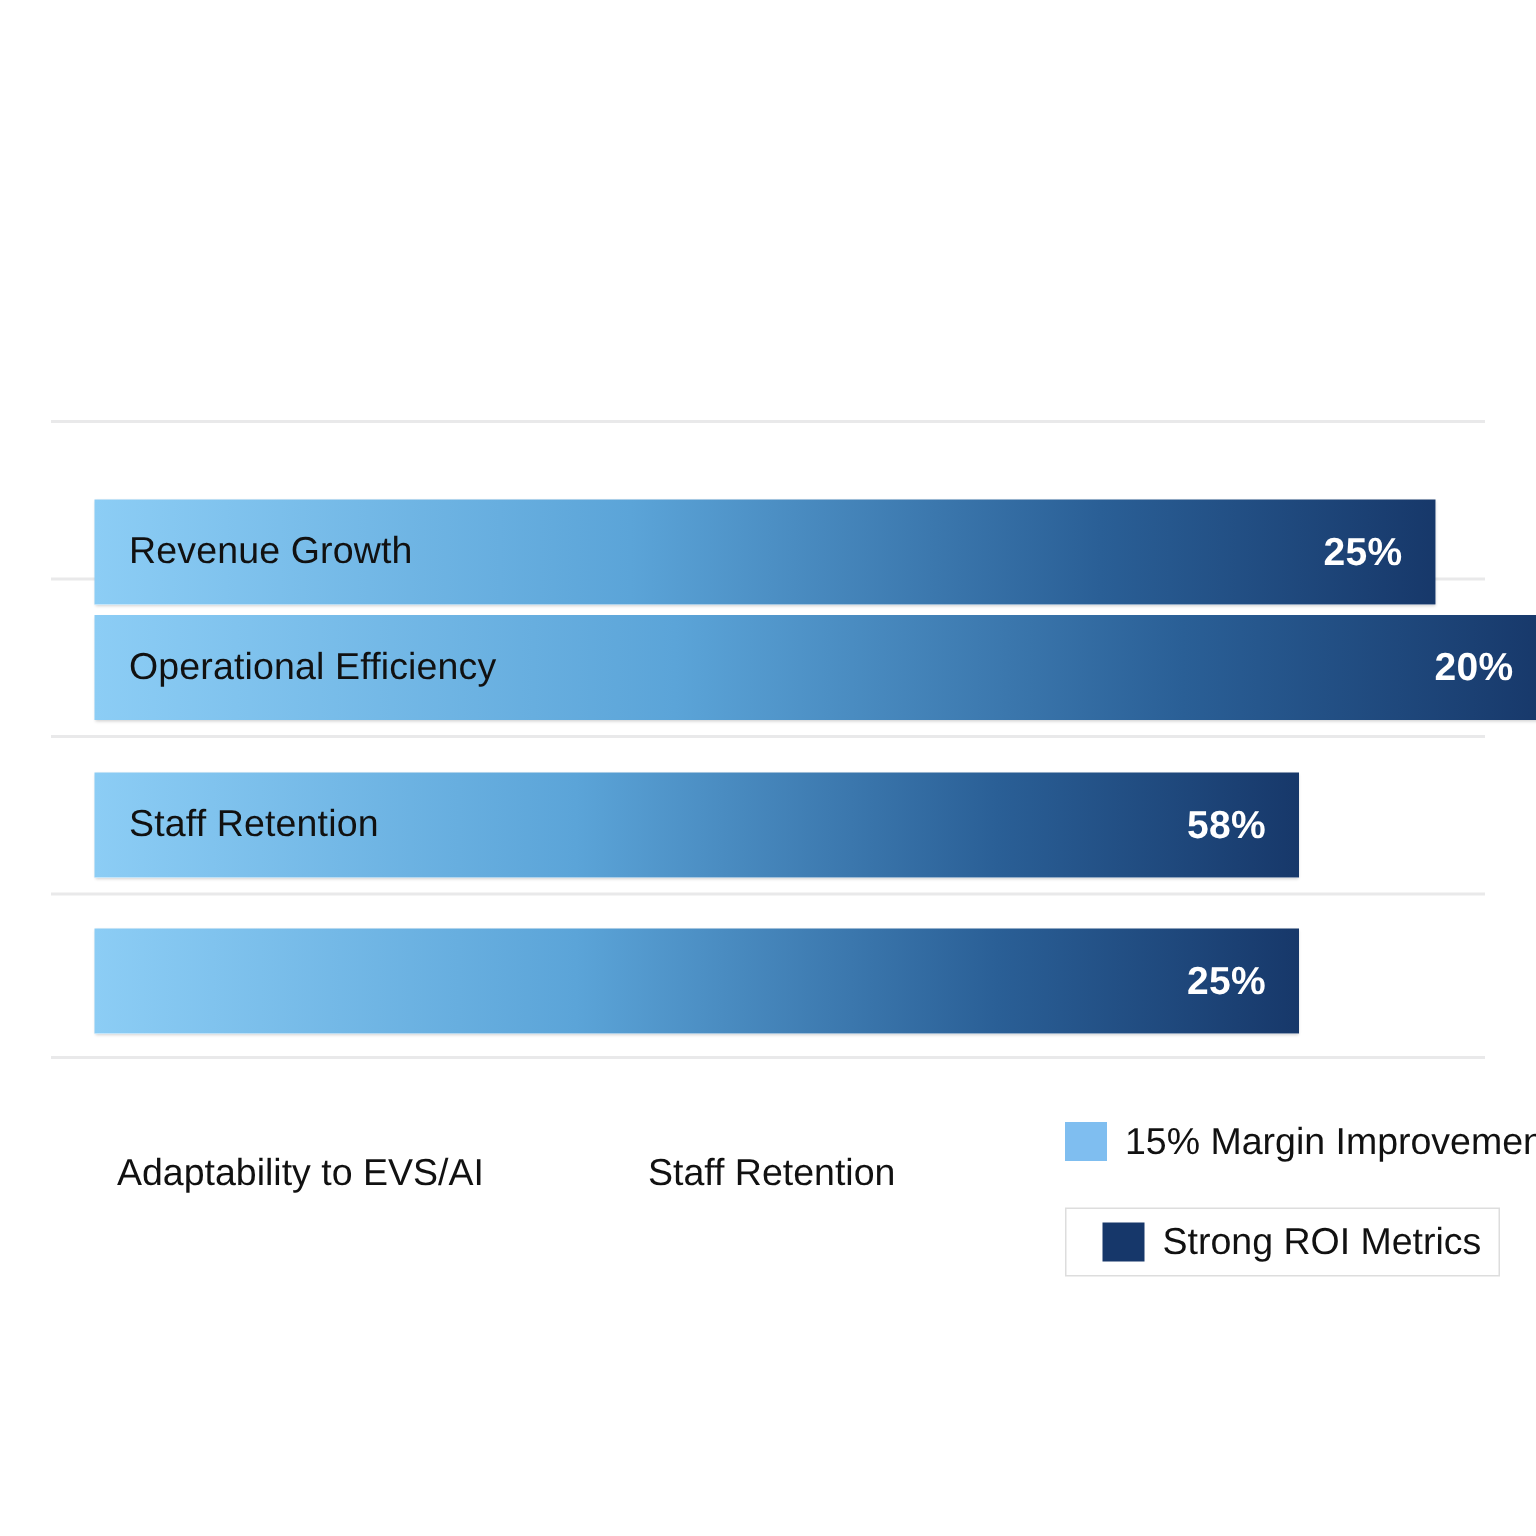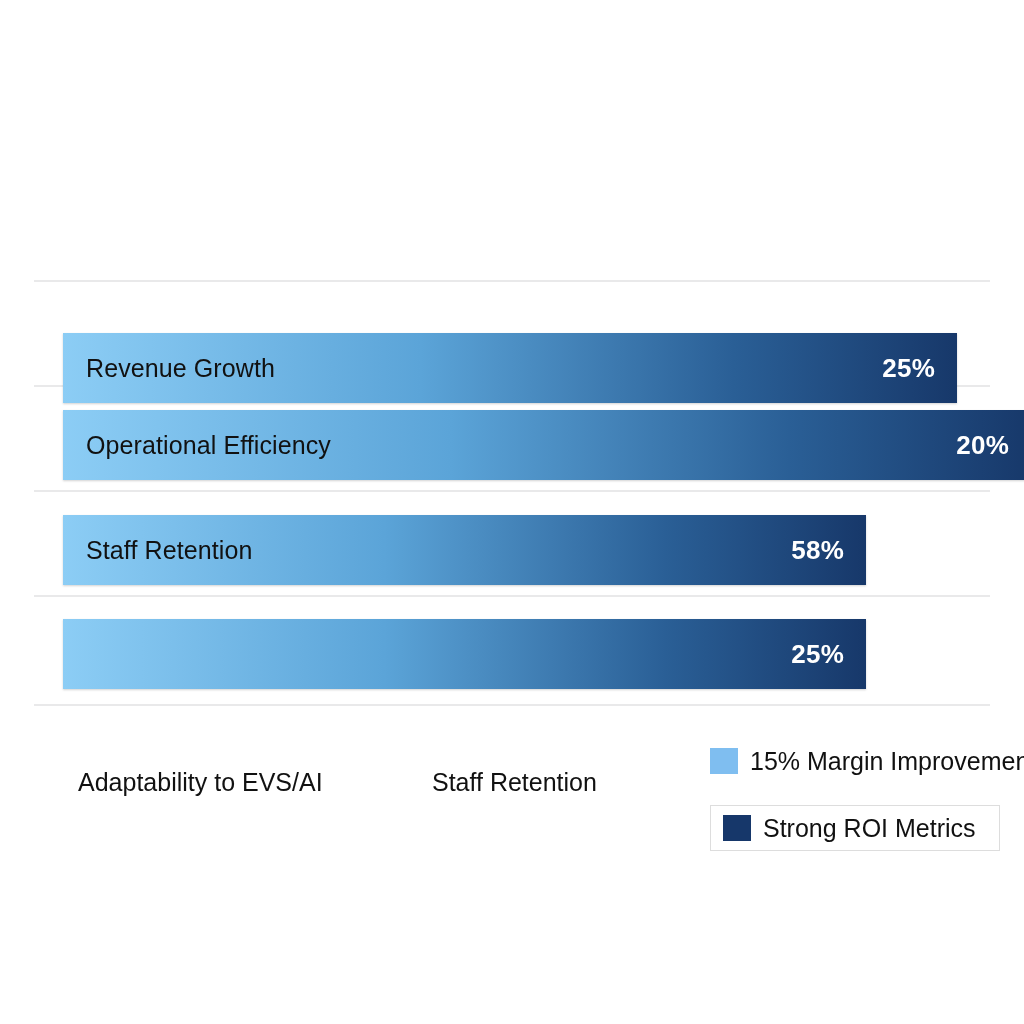--- a/index.html
+++ b/index.html
@@ -116,21 +116,21 @@
   .legend-item {
     display: flex;
     align-items: center;
     height: 46px;
     box-sizing: border-box;
   }
   .legend-item.boxed {
     border: 1px solid #dddddd;
     background: #ffffff;
     margin-top: 21px;
-    padding-left: 12px;
+    padding-left: 24px;
   }
   .legend-swatch {
     width: 28px;
     height: 26px;
     flex: 0 0 auto;
     margin-right: 12px;
   }
   .legend-swatch.light { background: #7fbef0; }
   .legend-swatch.dark  { background: #16376a; }
   .legend-text {

